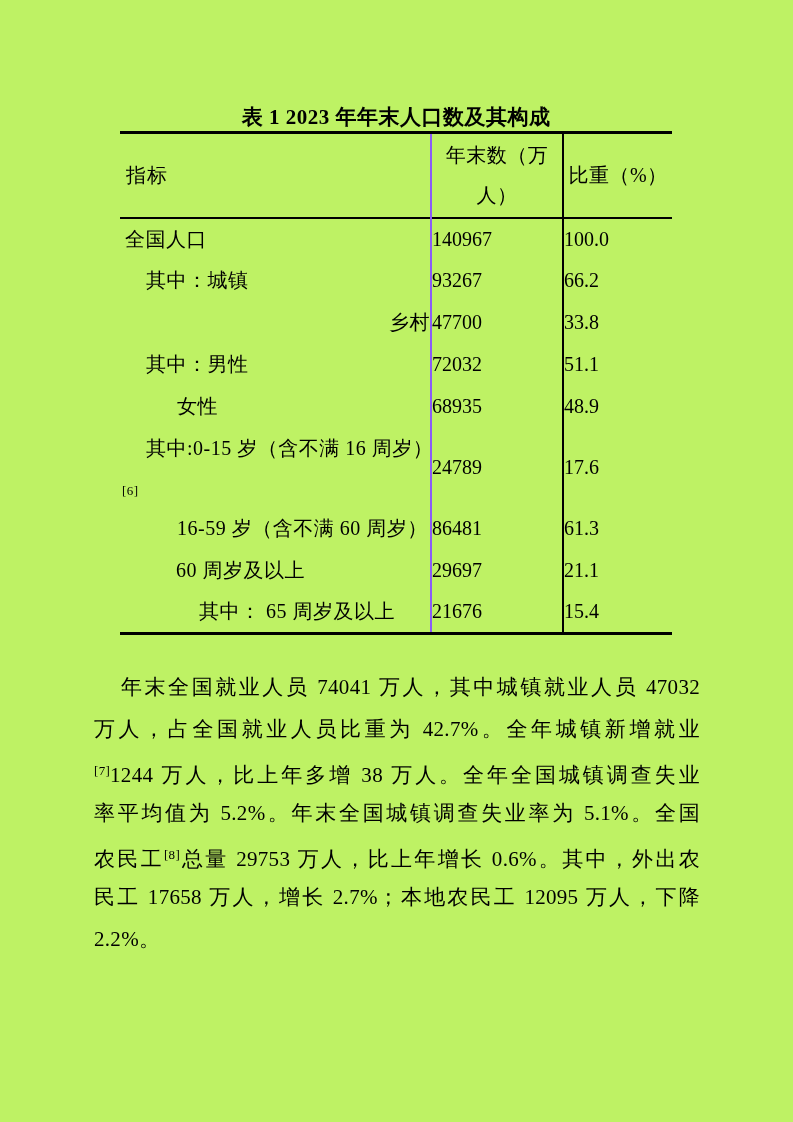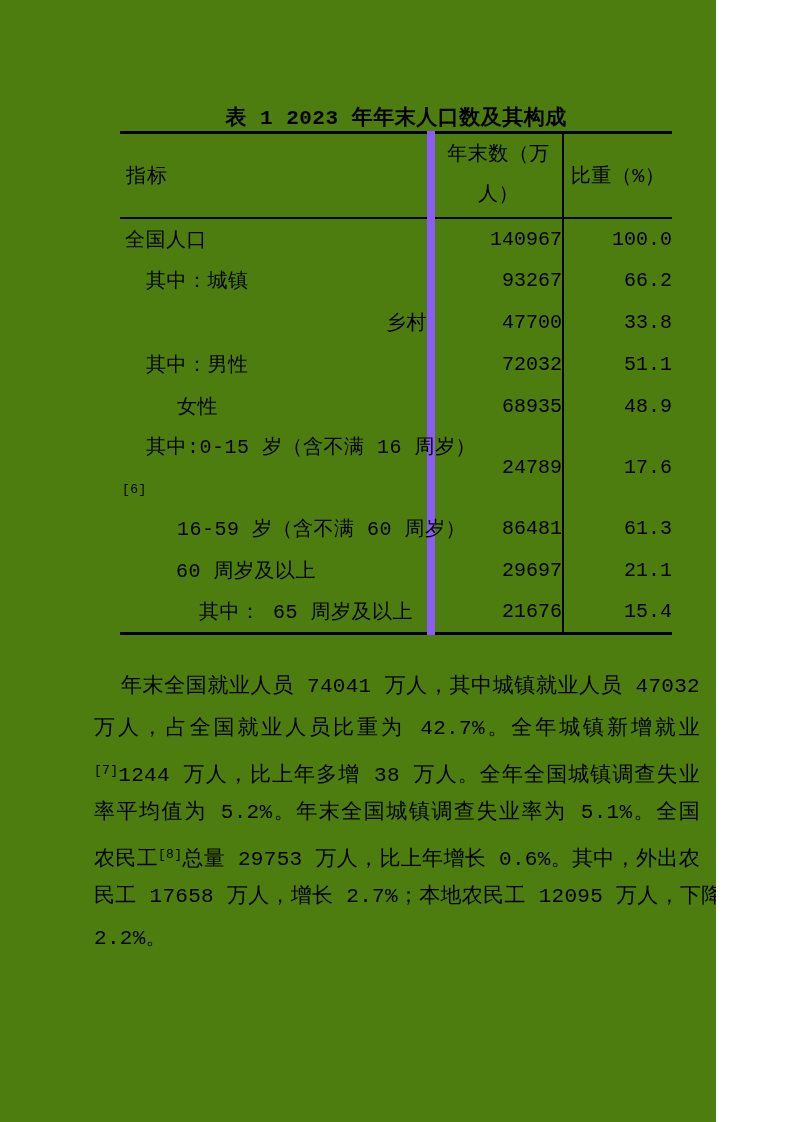--- a/index.html
+++ b/index.html
@@ -1,22 +1,22 @@
 <!DOCTYPE html>
 <html><head>
 <meta charset="utf-8">
 <style>
   html, body { margin: 0; padding: 0; background: #ffffff; }
   .page {
     position: relative;
-    width: 716px;
+    width: 793px;
     height: 1122px;
-    background: #4d7c0f;
+    background: #bef264;
     color: #000000;
-    font-family: Liberation Mono, monospace;
+    font-family: Liberation Serif, serif;
     overflow: hidden;
   }
   .doc-title {
     margin: 103px 0 0 120px;
     width: 552px;
     text-align: center;
     font-size: 21px;
     font-weight: bold;
     letter-spacing: 0.5px;
     white-space: nowrap;
@@ -31,25 +31,25 @@
     font-size: 20px;
   }
   table.pop-table col.c1 { width: 311px; }
   table.pop-table col.c2 { width: 132px; }
   table.pop-table col.c3 { width: 109px; }
   table.pop-table td { padding: 0; vertical-align: middle; }
   tr.head-row { height: 85px; border-bottom: 2px solid #000; }
   tr.head-row td.h-ind { padding-left: 6px; letter-spacing: 1px; }
   tr.head-row td.h-val, tr.head-row td.h-share { text-align: center; letter-spacing: 0.5px; }
   tr.head-row td.h-val .hline { line-height: 40px; }
-  td.mid { border-left: 8px solid #8b5cf6; border-right: 2px solid #000; }
+  td.mid { border-left: 2px solid #8b5cf6; border-right: 2px solid #000; }
   tr.body-row { height: 42px; }
   tr.body-row.tall { height: 80px; }
   td.c-label { white-space: nowrap; letter-spacing: 0.5px; }
-  td.c-num { text-align: right; }
+  td.c-num { text-align: left; }
   .lbl-line { height: 40px; line-height: 40px; white-space: nowrap; }
   .sup { font-size: 13px; }
   .para-sup { font-size: 13px; vertical-align: 7px; }
   .body-text {
     margin: 31px 0 0 94px;
     width: 606px;
     font-size: 21px;
     letter-spacing: 0.3px;
   }
   .para-line {

